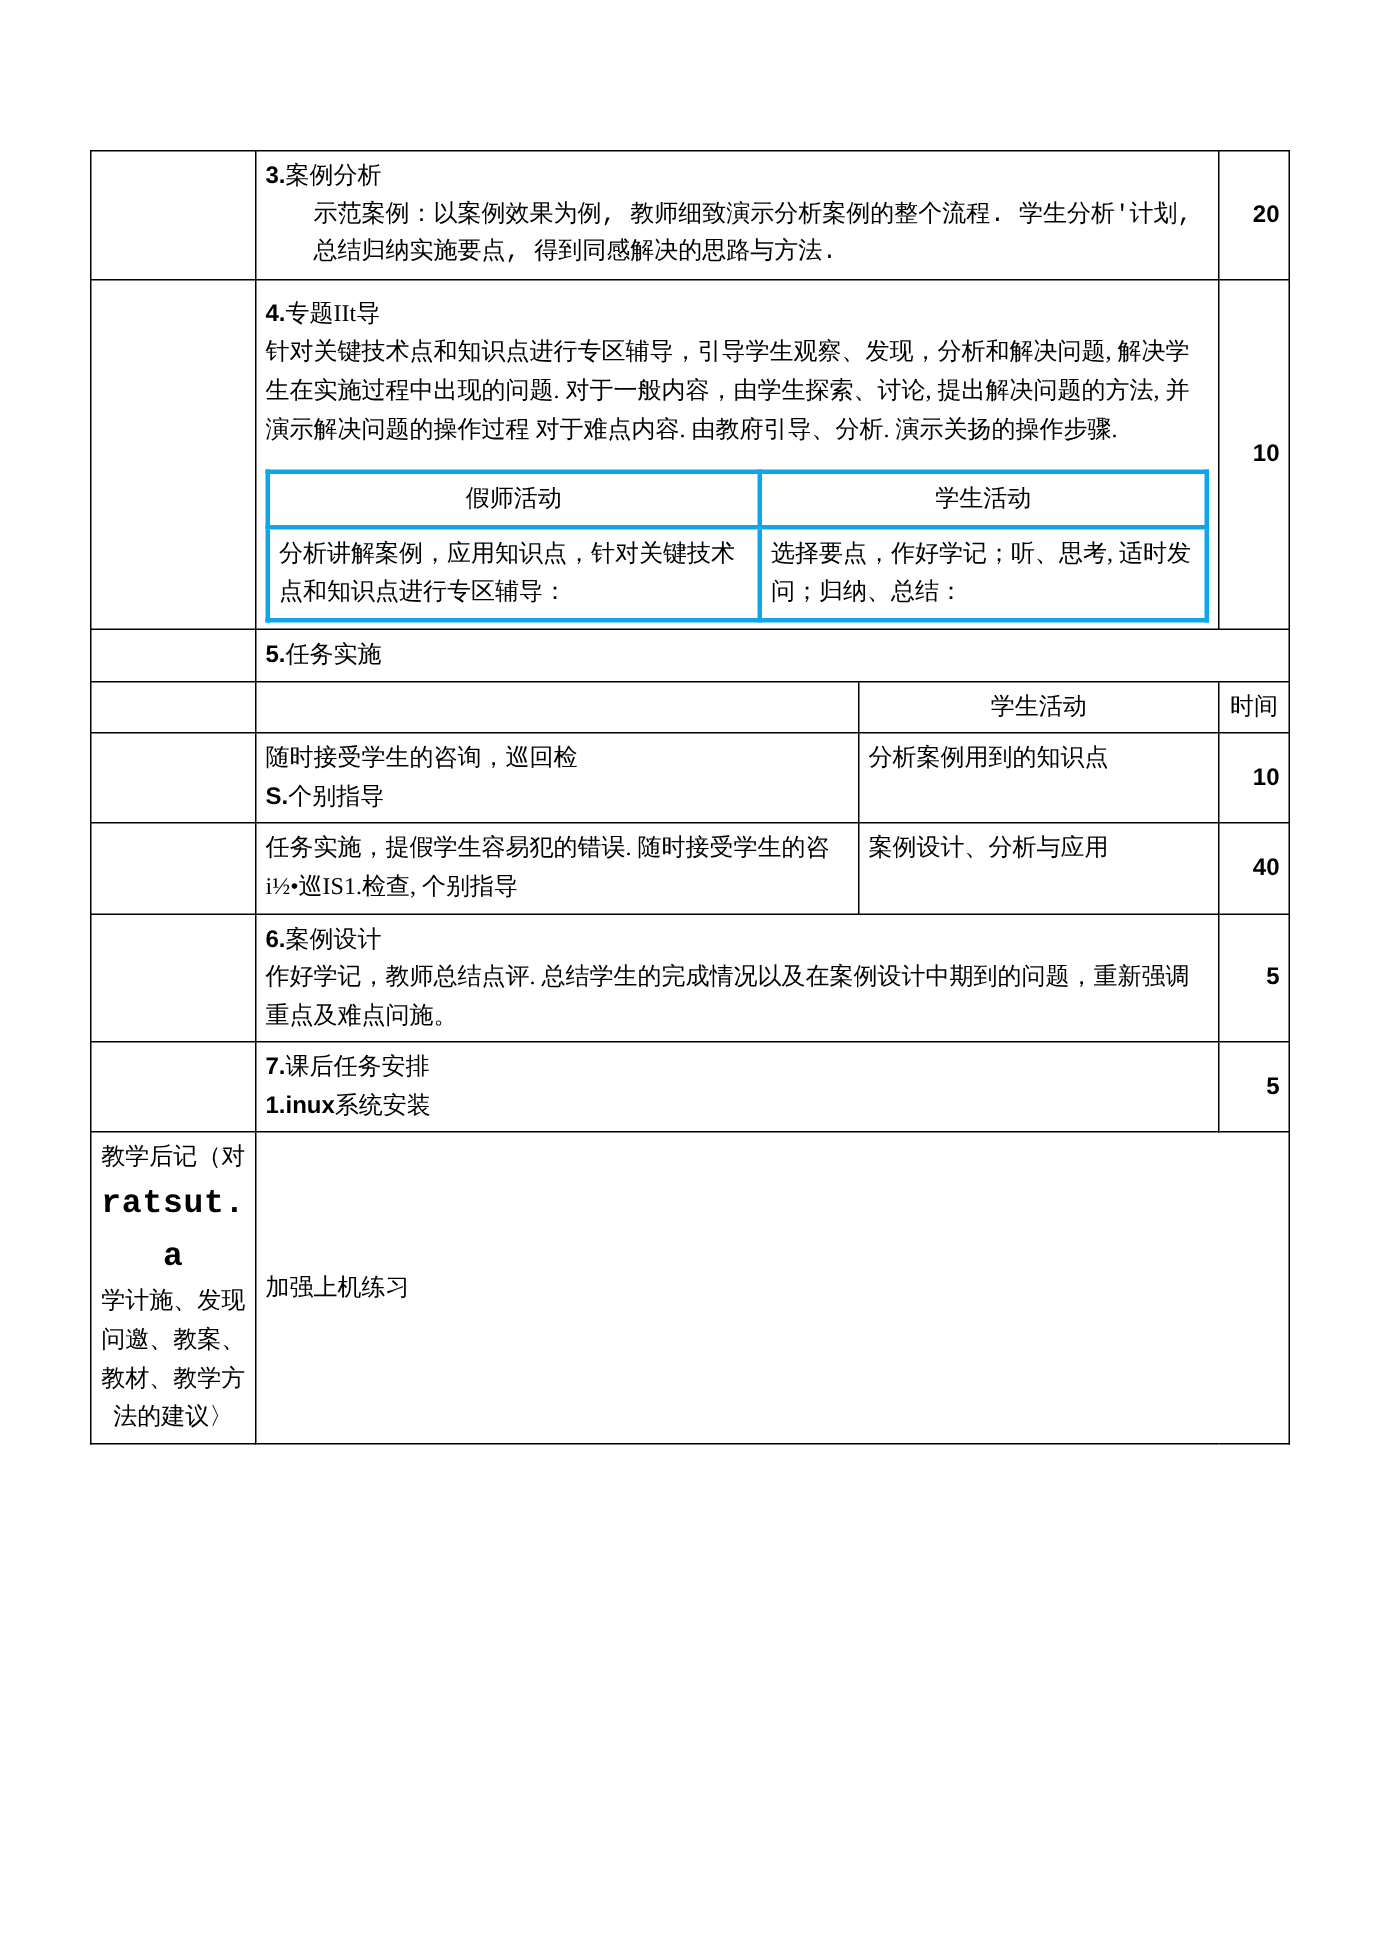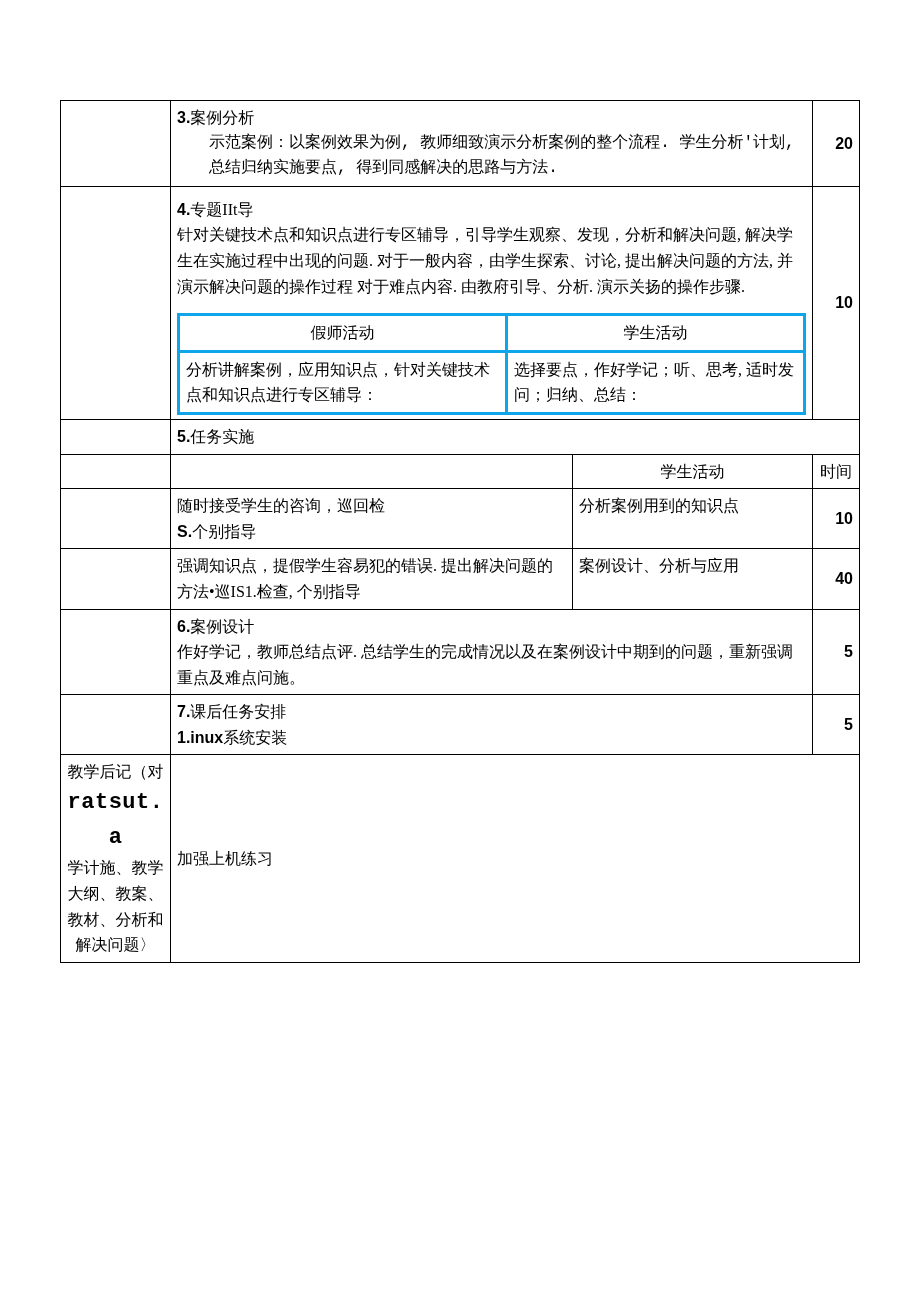--- a/index.html
+++ b/index.html
@@ -108,21 +108,21 @@
       <span class="bold-num">S.</span><span>个别指导</span>
     </td>
     <td>分析案例用到的知识点</td>
     <td class="col-right vmid">
       <span class="bold-num">10</span>
     </td>
   </tr>
 
   <tr>
     <td></td>
-    <td>强调知识点，提假学生容易犯的错误. 提出解决问题的方法•巡IS1.检查, 个别指导</td>
+    <td>任务实施，提假学生容易犯的错误. 随时接受学生的咨i½•巡IS1.检查, 个别指导</td>
     <td>案例设计、分析与应用</td>
     <td class="col-right vmid">
       <span class="bold-num">40</span>
     </td>
   </tr>
 
 
   <tr>
     <td></td>
     <td colspan="2">
@@ -142,20 +142,20 @@
     </td>
     <td class="col-right vmid">
       <span class="bold-num">5</span>
     </td>
   </tr>
 
   <tr>
     <td class="center vmid">
       <span>教学后记（对</span><br>
       <span class="big-bold">ratsut.a</span><br>
-      <span>学计施、教学大纲、教案、教材、分析和解决问题〉</span>
+      <span>学计施、发现问邀、教案、教材、教学方法的建议〉</span>
     </td>
     <td colspan="3" class="vmid">加强上机练习</td>
   </tr>
 
 </tbody>
     </table>
 </div>
 
 </body></html>

